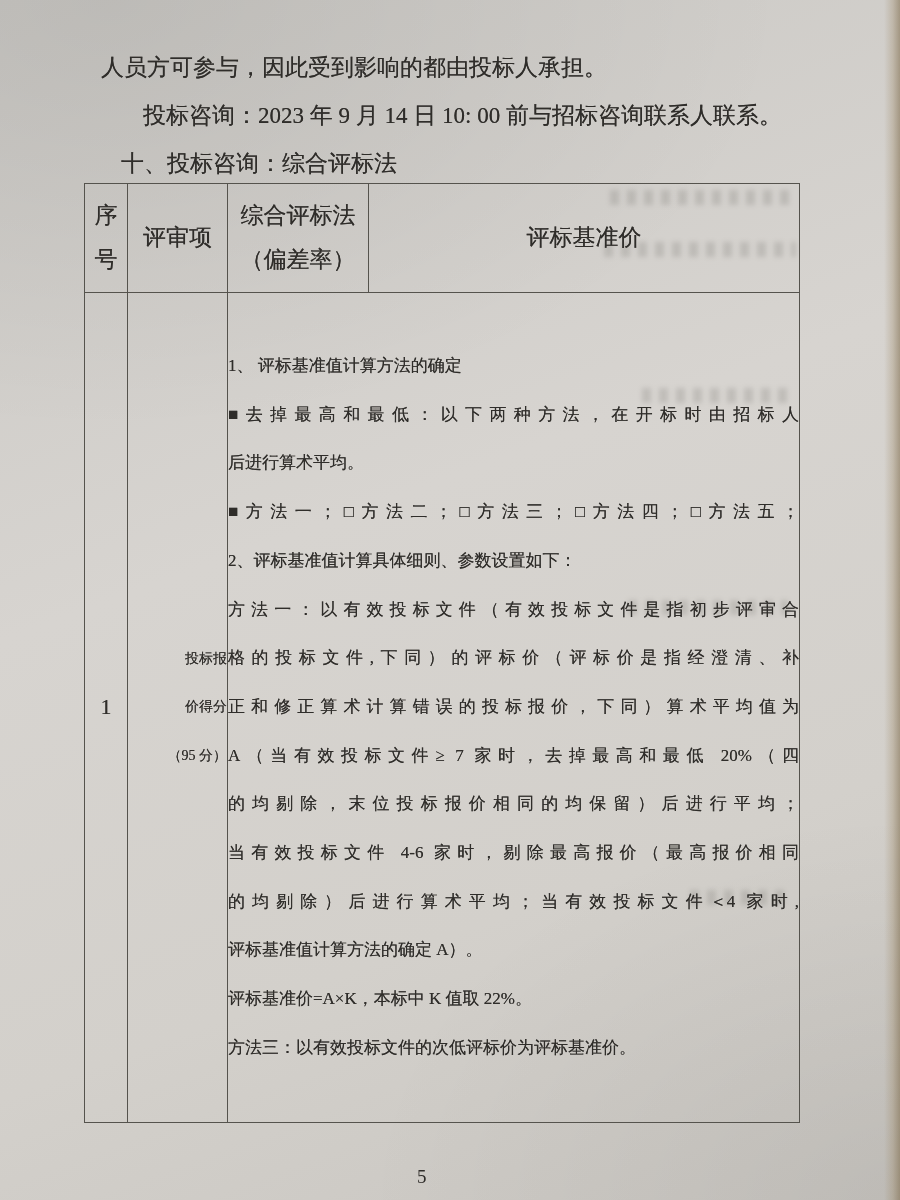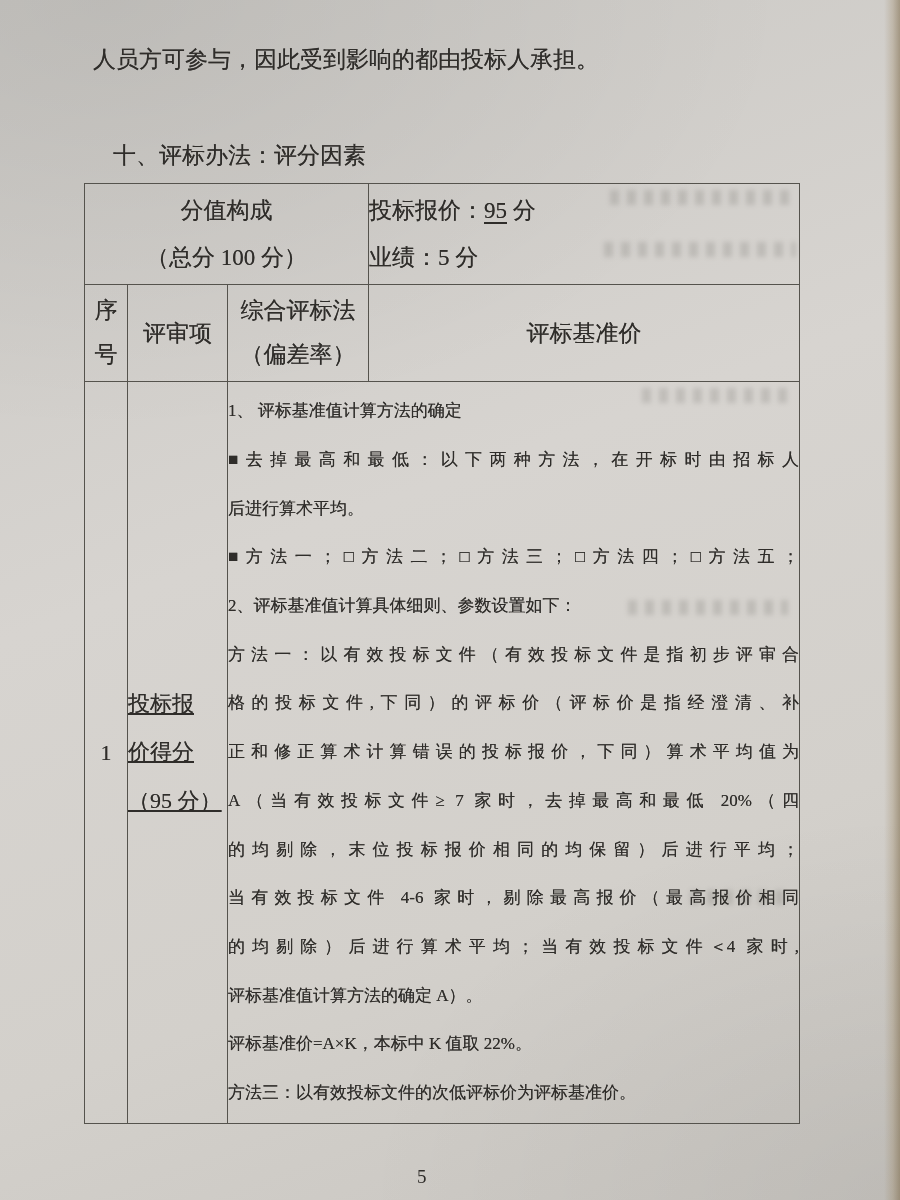--- a/index.html
+++ b/index.html
@@ -15,42 +15,42 @@
   .sheet{position:absolute;inset:0;}
   .edge-right{
     position:absolute;top:0;right:0;width:16px;height:1200px;
     background:linear-gradient(90deg,rgba(150,128,92,0) 0%,rgba(150,128,92,0.30) 55%,rgba(124,104,70,0.55) 100%);
   }
   .smudge{
     position:absolute;height:15px;opacity:.5;filter:blur(2.4px);
     background:repeating-linear-gradient(90deg,rgba(92,90,84,.38) 0 9px,rgba(92,90,84,0) 9px 17px);
   }
   .para{
-    position:absolute;margin:0;font-size:23px;white-space:nowrap;
+    position:absolute;margin:8px;font-size:23px;white-space:nowrap;
     text-shadow:0 0 .6px rgba(46,44,41,.75);
   }
   .p1{left:93px;top:44px;}
   .p2{left:135px;top:92px;}
   .p3{left:113px;top:140px;}
 
   .eval-table{
     position:absolute;left:84px;top:183px;width:715px;height:940px;
     border-collapse:collapse;table-layout:fixed;font-size:23px;
     text-shadow:0 0 .6px rgba(46,44,41,.75);
   }
   .eval-table td{border:1.5px solid #55534d;padding:0;vertical-align:middle;}
   .tr1{height:101px;}
   .tr2{height:97px;}
   .tr3{height:742px;}
   .center{text-align:center;}
   .lh47 div{line-height:47px;}
   .lh44 div{line-height:44px;}
   .score-breakdown{padding-left:15px;}
   .seq-cell{text-align:center;font-size:22px;}
-  .item-cell{text-align:left;font-size:22px;text-decoration:underline;}
+  .item-cell{text-align:right;font-size:14px;}
   .item-cell div{line-height:48.5px;}
   .std-cell{vertical-align:top;padding:3px 8px 0 10px;font-size:17px;}
   .line{height:48.7px;line-height:48.7px;overflow:hidden;white-space:nowrap;}
   .line.j{white-space:normal;text-align:justify;text-align-last:justify;}
   .u{text-decoration:underline;text-decoration-thickness:1.5px;text-underline-offset:4px;}
   .pagenum{position:absolute;left:417px;top:1166px;font-size:19px;}
 </style>
 </head>
 <body>
 
@@ -58,40 +58,31 @@
 
   <div class="edge-right"></div>
 
   <div class="smudge" style="left:610px;top:190px;width:180px;"></div>
   <div class="smudge" style="left:604px;top:242px;width:192px;"></div>
   <div class="smudge" style="left:642px;top:388px;width:148px;"></div>
   <div class="smudge" style="left:628px;top:600px;width:160px;"></div>
   <div class="smudge" style="left:690px;top:890px;width:100px;"></div>
 
   <p class="para p1">人员方可参与，因此受到影响的都由投标人承担。</p>
-  <p class="para p3">十、评标办法：评分因素</p>
+  <p class="para p2">投标咨询：2023 年 9 月 14 日 10: 00 前与招标咨询联系人联系。</p>
+  <p class="para p3">十、投标咨询：综合评标法</p>
 
   <table class="eval-table">
     <colgroup>
       <col style="width:43px">
         <col style="width:100px">
         <col style="width:141px">
         <col style="width:431px">
     </colgroup>
     <tbody>
-      <tr class="tr1">
-        <td colspan="3" class="center lh47">
-          <div>分值构成</div>
-          <div>（总分 100 分）</div>
-        </td>
-        <td class="lh47 score-breakdown">
-          <div><span>投标报价：</span><span class="u">95</span><span> 分</span></div>
-          <div>业绩：5 分</div>
-        </td>
-      </tr>
       <tr class="tr2">
         <td class="center lh44">
           <div>序</div>
           <div>号</div>
         </td>
         <td class="center">评审项</td>
         <td class="center lh44">
           <div>综合评标法</div>
           <div>（偏差率）</div>
         </td>

